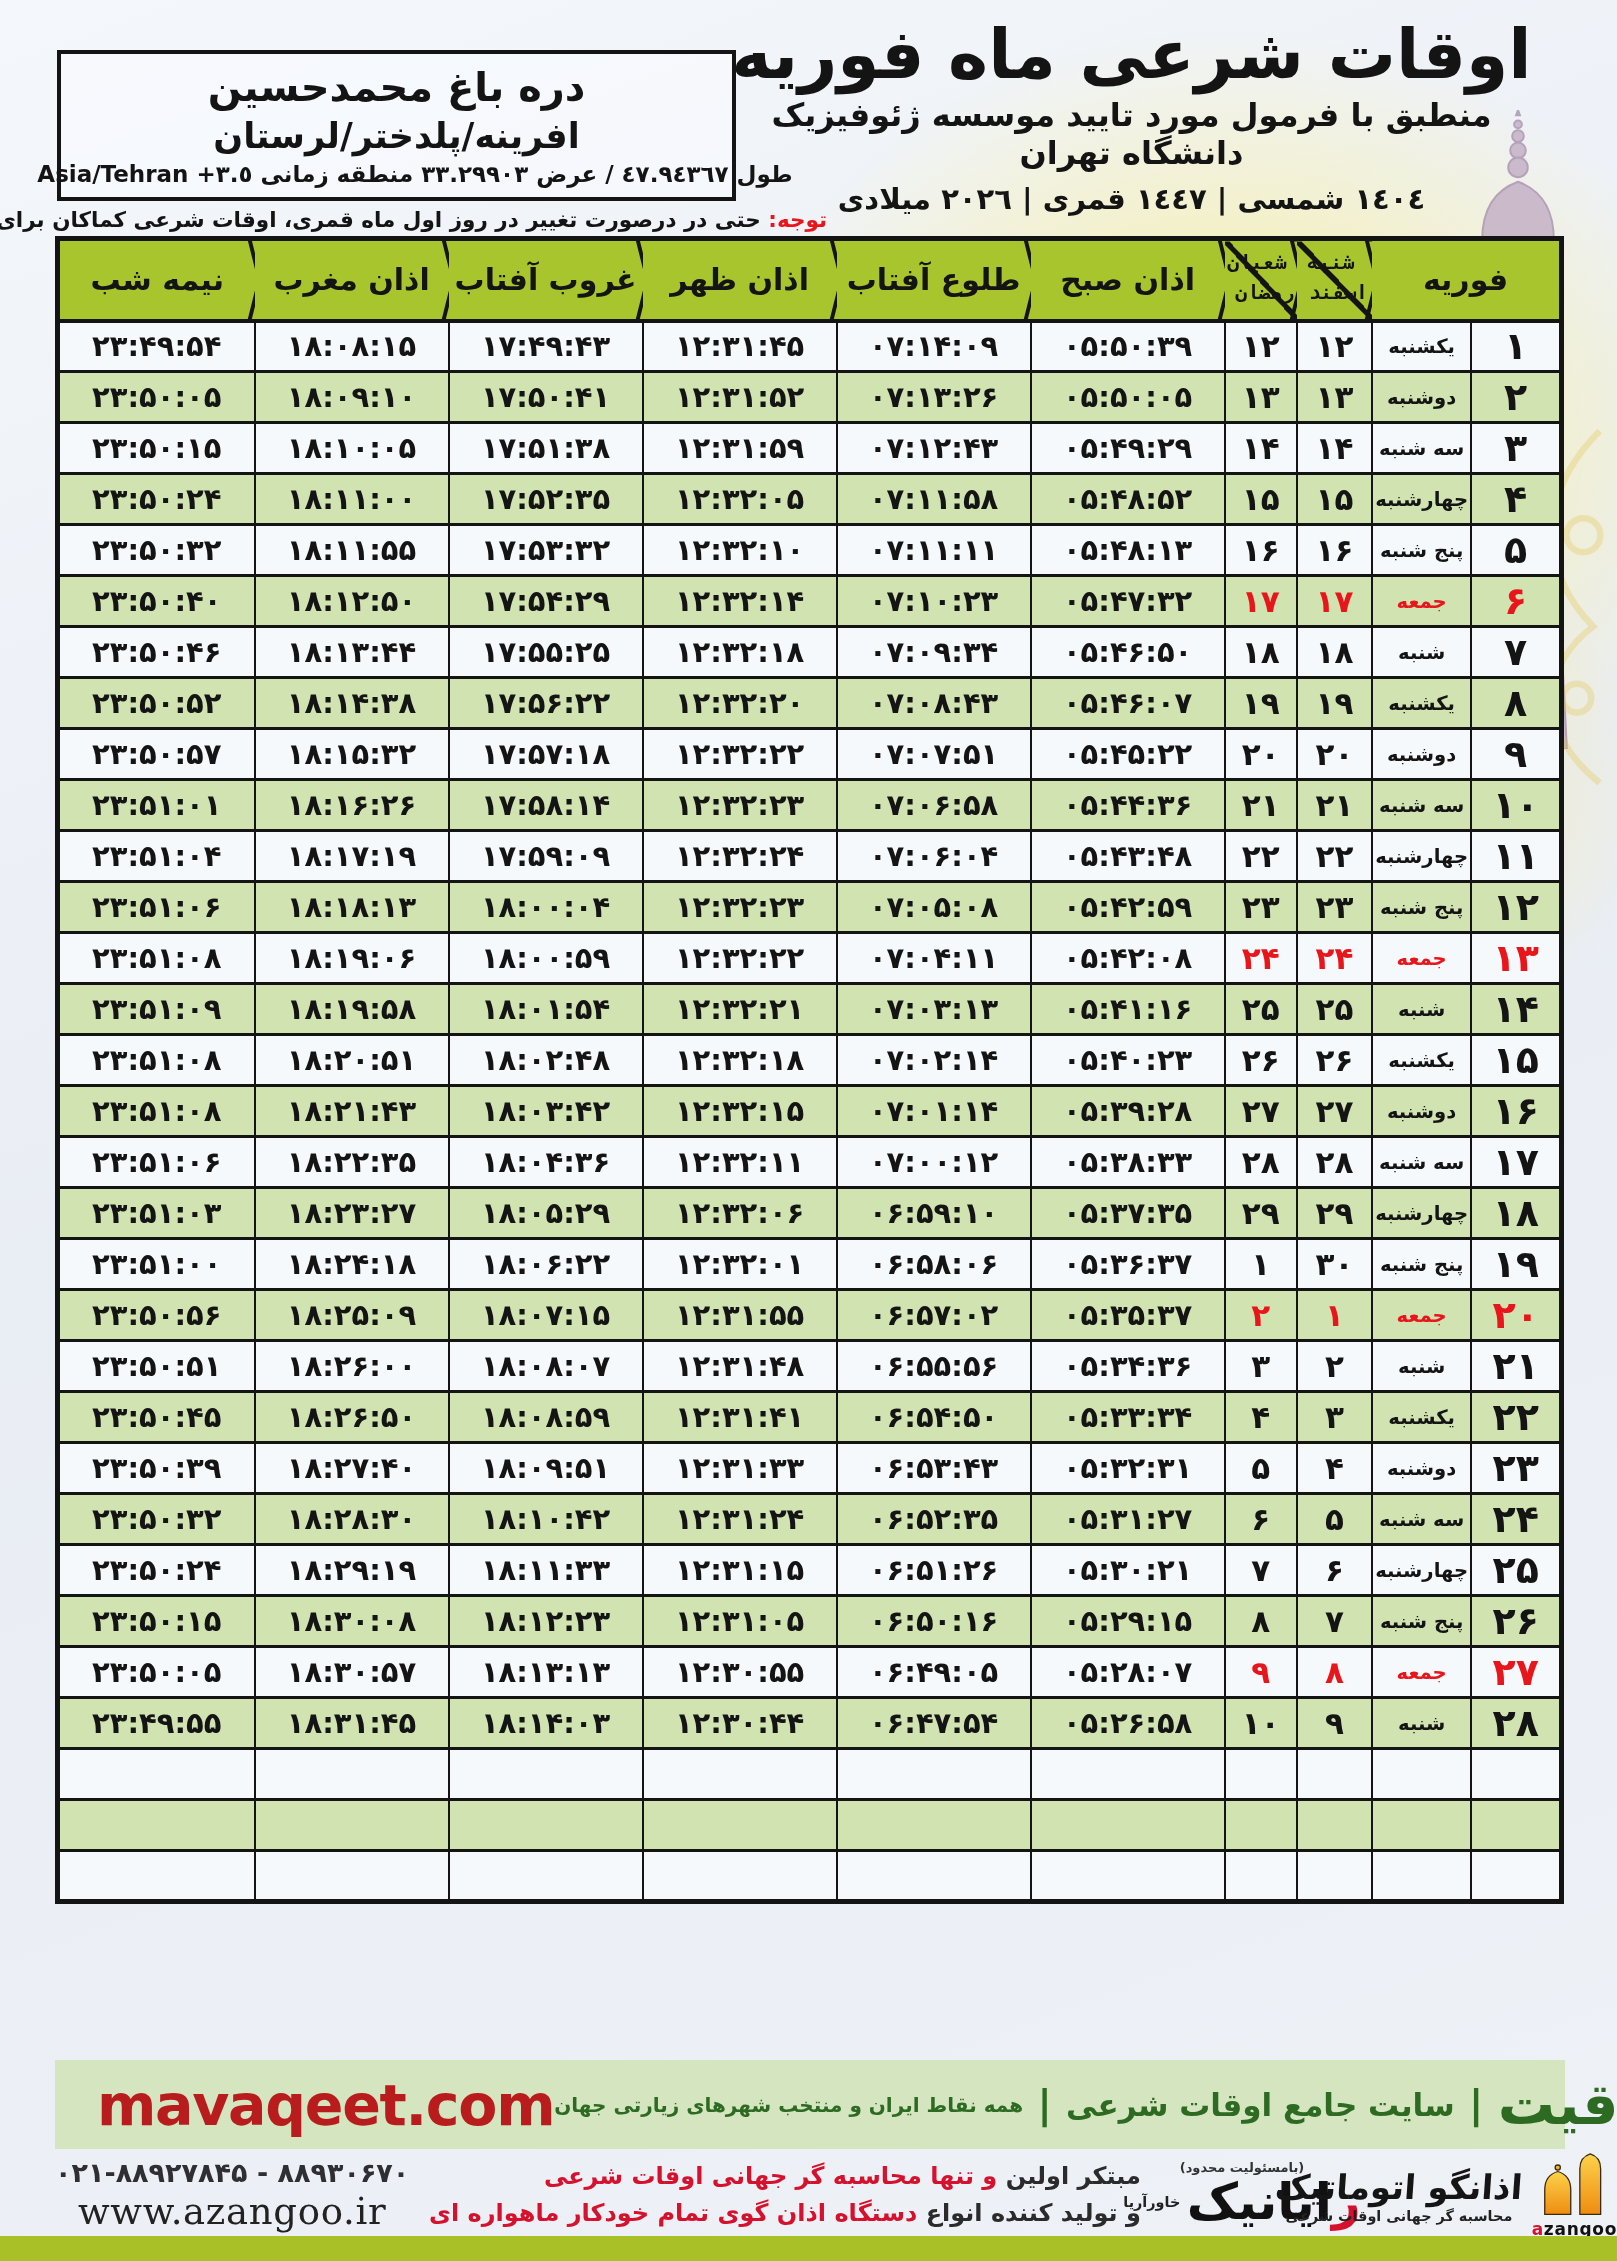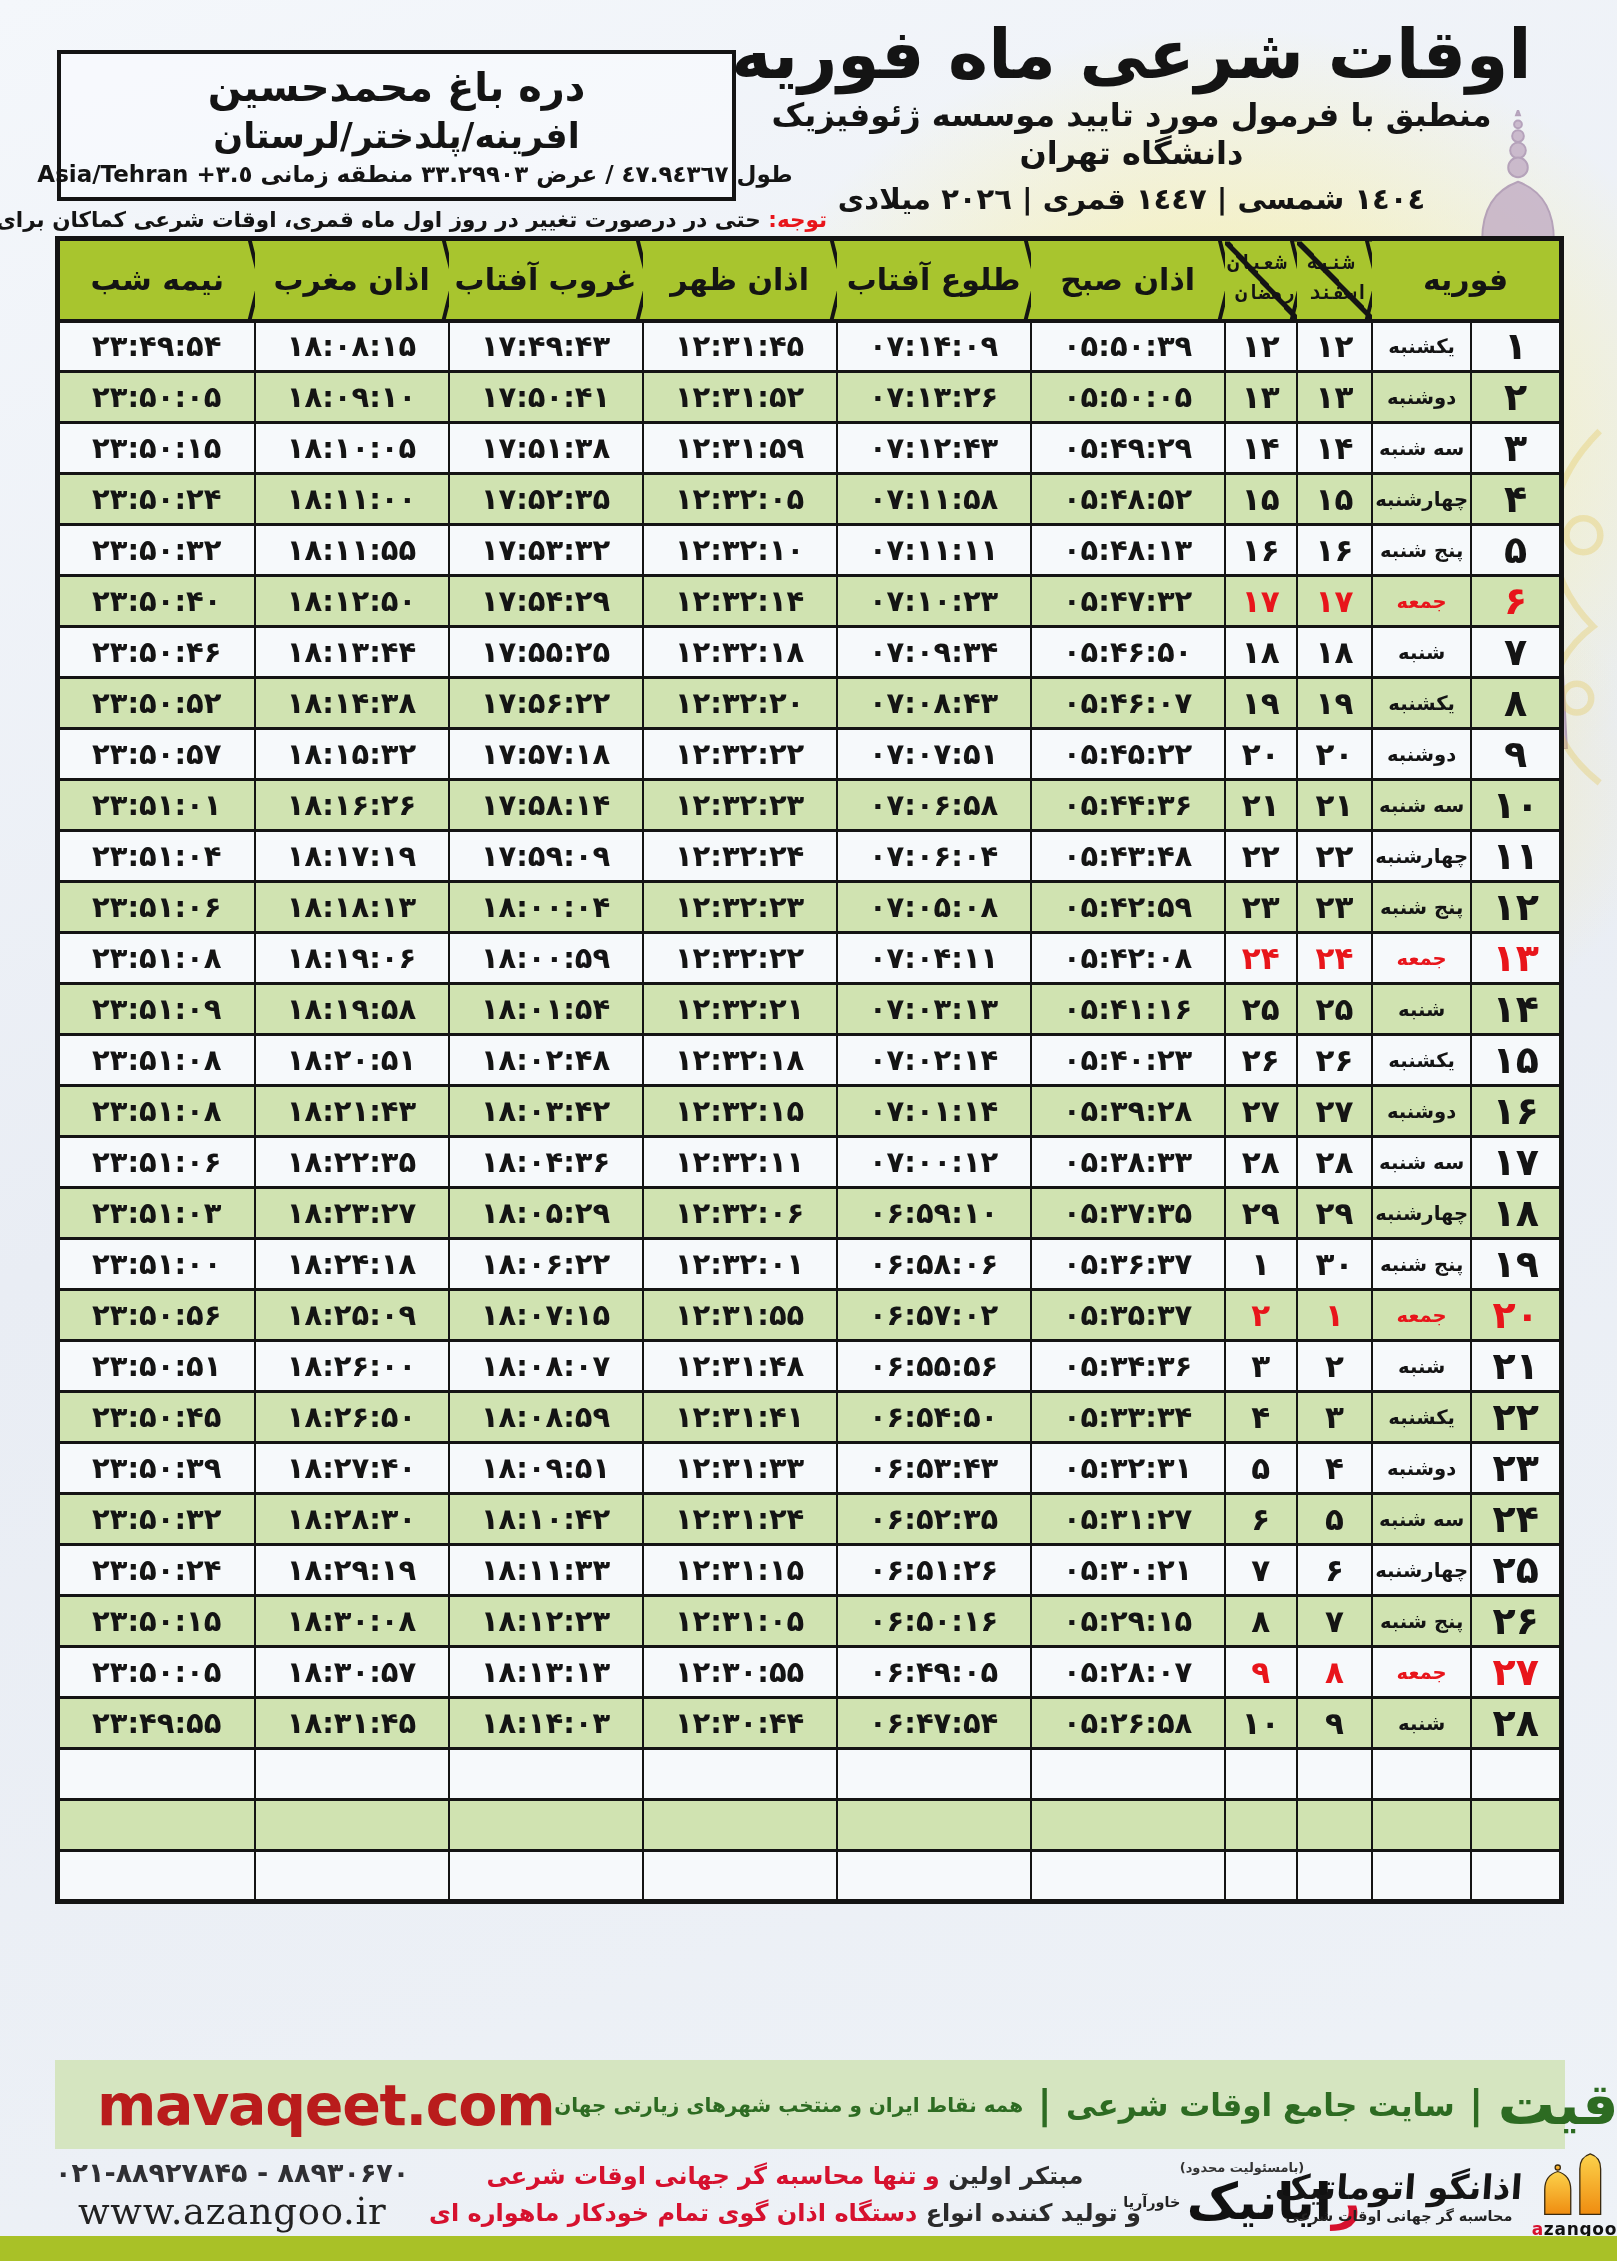--- a/index.html
+++ b/index.html
@@ -68,21 +68,21 @@
   .band-title{font-size:57px; font-weight:bold; line-height:1;}
   .band-sep{font-size:39px; font-weight:bold;}
   .band-desc{font-size:31px; font-weight:bold;}
   .band-scope{font-size:20px; font-weight:bold;}
   
   .bottom{position:absolute; z-index:2; left:55px; right:53px; top:2154px; height:82px;
     display:flex; align-items:center; justify-content:space-between; gap:19.6px;}
   .contact{width:418px; text-align:center;}
   .phone{font-size:27px; font-weight:bold; color:#2f2f33; direction:ltr; white-space:nowrap;}
   .site{font-family:"DejaVu Serif", serif; font-size:37px; color:#222; margin-top:1.3px; letter-spacing:0.7px;}
-  .tagline{flex:1; direction:rtl; text-align:center; font-weight:bold; font-size:24px; line-height:1.55; white-space:nowrap;}
+  .tagline{flex:1; direction:rtl; text-align:right; font-weight:bold; font-size:24px; line-height:1.55; white-space:nowrap;}
   .tl-red{color:#d6112e;}
   .tl-black{color:#2b2b2b;}
   .rayanik{width:163px; text-align:center; direction:rtl;}
   .ray-note{font-size:13px; font-weight:bold; color:#333;}
   .ray-row{display:flex; align-items:center; justify-content:center; gap:6.5px;}
   .ray-name{font-size:50px; font-weight:bold; color:#111; line-height:1.1;}
   .ray-initial{color:#d6112e;}
   .ray-sub{display:inline-flex; flex-direction:row; font-size:14.4px; font-weight:bold; color:#222; line-height:1.2;}
   .azangoo{width:274px; display:flex; align-items:center; justify-content:flex-end; gap:9px; direction:ltr;}
   .az-text{text-align:center; direction:rtl;}

